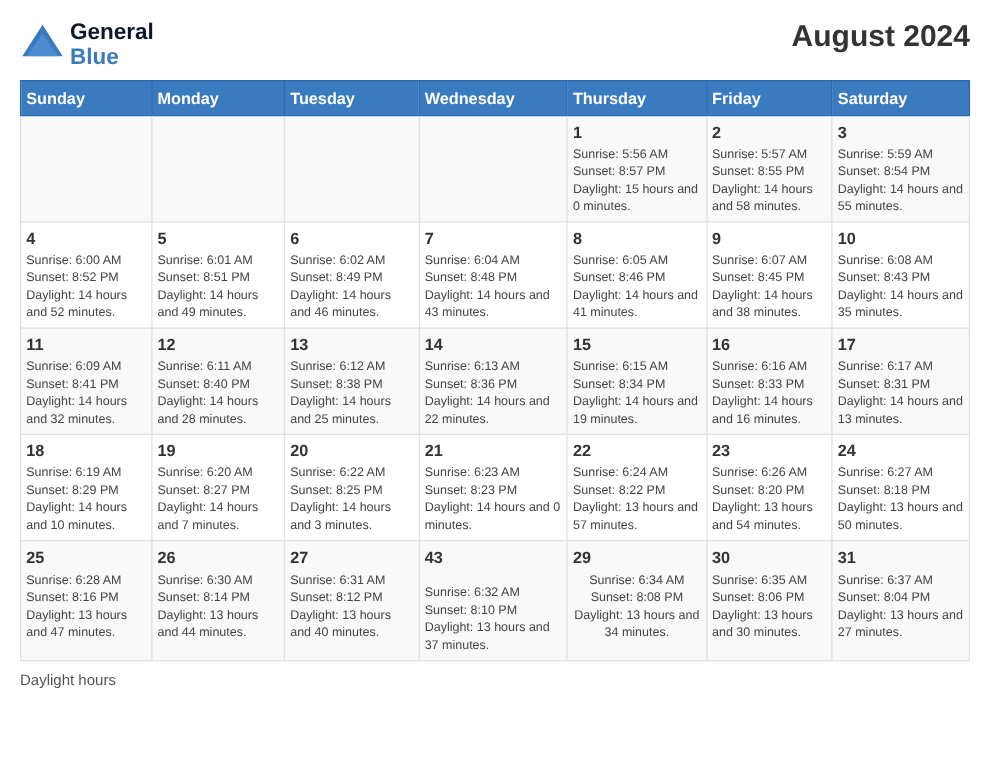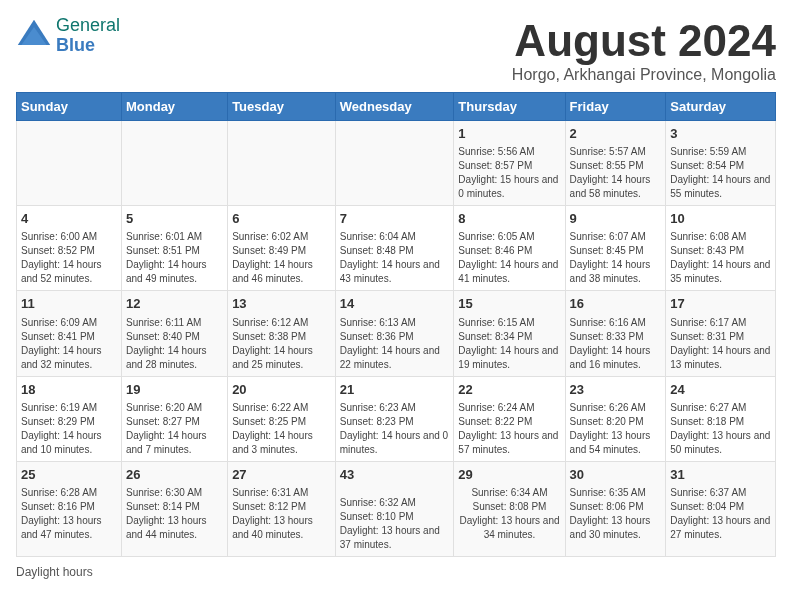--- a/index.html
+++ b/index.html
@@ -21,37 +21,37 @@
       align-items: center;
       gap: 4px;
     }
     .logo-text {
       display: flex;
       flex-direction: column;
       line-height: 1.1;
     }
     .logo-general {
       font-size: 18px;
-      font-weight: normal;
-      color: #0f766e;
+      font-weight: bold;
+      color: #0f172a;
     }
     .logo-blue {
       font-size: 18px;
       font-weight: bold;
       color: #3a7bbf;
     }
     .logo-icon {
       width: 36px;
       height: 36px;
     }
     .title-area {
       text-align: right;
     }
     .main-title {
-      font-size: 44px;
+      font-size: 24px;
       font-weight: bold;
       color: #333;
     }
     .subtitle {
       font-size: 16px;
       color: #555;
     }
     table {
       width: 100%;
       border-collapse: collapse;
@@ -109,21 +109,20 @@
       <polygon points="20,2 38,30 2,30" fill="#3a7bbf"></polygon>
       <polygon points="20,10 34,30 6,30" fill="#5a9de0" opacity="0.5"></polygon>
     </svg>
     <div class="logo-text">
       <span class="logo-general">General</span>
       <span class="logo-blue">Blue</span>
     </div>
   </div>
   <div class="title-area">
     <div class="main-title">August 2024</div>
-    <div class="subtitle">Horgo, Arkhangai Province, Mongolia</div>
   </div>
 </div>
 
 <table>
   <thead>
     <tr>
       <th>Sunday</th>
       <th>Monday</th>
       <th>Tuesday</th>
       <th>Wednesday</th>

